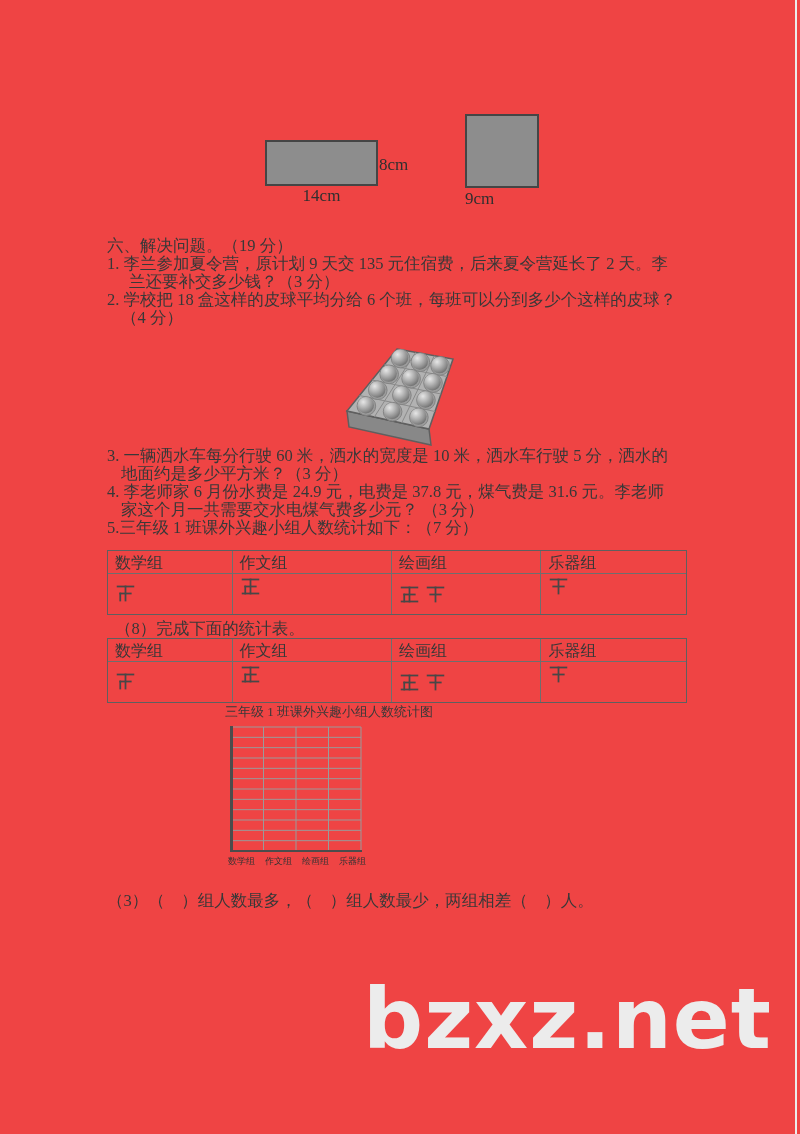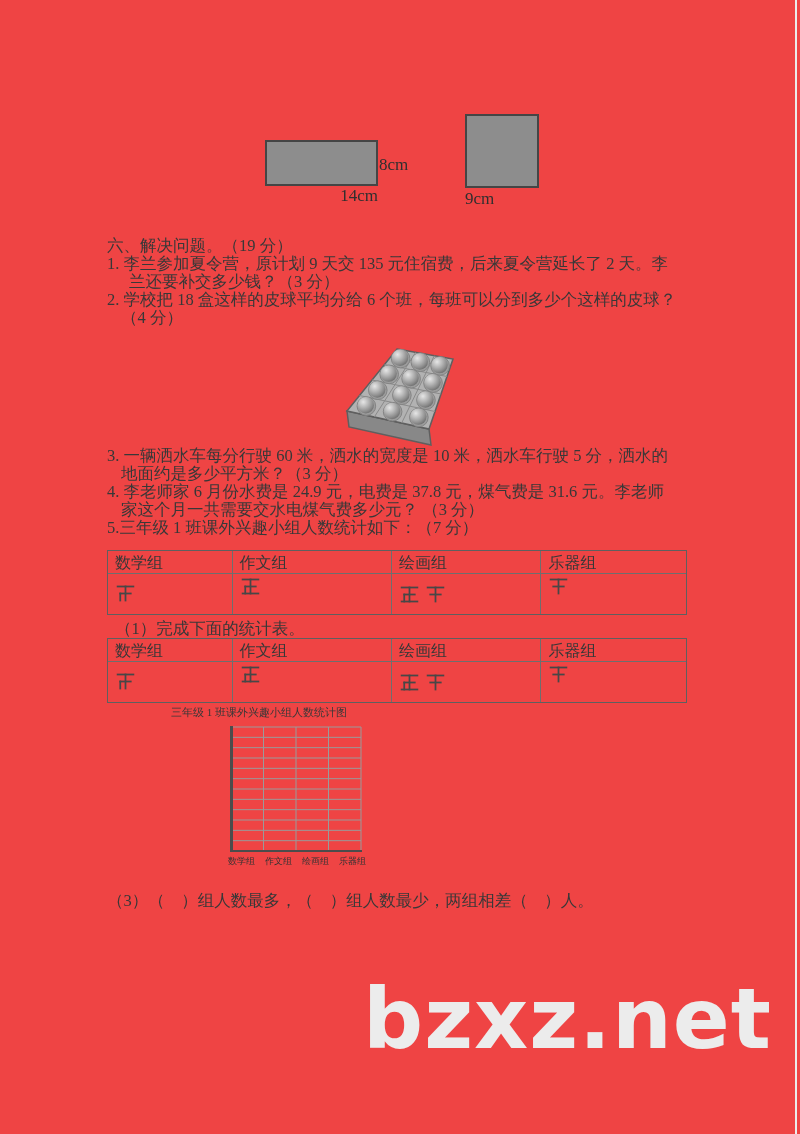--- a/index.html
+++ b/index.html
@@ -8,21 +8,21 @@
     font-family:"Liberation Serif","DejaVu Serif",serif;color:#383838;
   }
   .edge-right{position:absolute;right:3px;top:0;bottom:0;width:2px;background:#ececec;}
 
   
   .grect{position:absolute;background:#8d8d8d;border:2px solid #454545;box-sizing:border-box;}
   #rect1{left:265px;top:140px;width:113px;height:46px;}
   #rect2{left:465px;top:114px;width:74px;height:74px;}
   .dim{position:absolute;font-size:17px;color:#2f2f2f;}
   #lab-8cm{left:379px;top:155px;}
-  #lab-14cm{left:265px;top:186px;width:113px;text-align:right;}
+  #lab-14cm{left:265px;top:186px;width:113px;text-align:center;}
   #lab-9cm{left:465px;top:189px;width:74px;text-align:left;}
 
   
   #col{position:absolute;left:107px;top:237px;width:615px;}
   .tline{font-size:16.5px;line-height:18px;height:18px;white-space:nowrap;}
   .ind-a{padding-left:22px;}
   .ind-b{padding-left:14px;}
 
   
   #tray-block{height:104px;margin-top:16px;position:relative;}
@@ -36,21 +36,21 @@
   .tt-head .tt-cell{height:23px;font-size:16px;line-height:21px;border-bottom:1px solid #6e6e6e;}
   .tt-body .tt-cell{height:40px;}
   .w0{width:21.55%;} .w1{width:27.6%;} .w2{width:25.85%;} .w3{width:25%;}
   .tc0{padding-top:9px;} .tc1{padding-top:2px;} .tc2{padding-top:10px;} .tc3{padding-top:2px;}
   .tally svg{margin-right:5px;vertical-align:top;}
   .caption{font-size:16.5px;line-height:18px;height:18px;padding-left:8px;}
   #cap1{margin-top:5px;}
   #cap2{margin-top:6px;}
 
   
-  #chart-title{margin-top:0;margin-left:64px;font-size:11px;line-height:18px;height:18px;}
+  #chart-title{margin-top:0;margin-left:118px;font-size:13px;line-height:18px;height:18px;}
   #grid-wrap{margin-left:123px;margin-top:5px;width:132px;height:126px;}
   #cat-labels{margin-left:121px;margin-top:3px;width:138px;display:flex;justify-content:space-between;
     font-size:9px;font-family:"Liberation Sans","DejaVu Sans",sans-serif;color:#333;}
   #q3{margin-top:24px;}
 
   
   #watermark{
     position:absolute;left:363px;top:977px;font-size:84px;line-height:1;font-weight:bold;
     color:#ececec;font-family:"DejaVu Sans","Liberation Sans",sans-serif;letter-spacing:1px;
     user-select:none;
@@ -162,21 +162,21 @@
                 <path d="M6 12H18"></path>
               </svg></span></div>
         <div class="tt-cell w3 tc3"><span class="tally"><svg width="21" height="21" viewBox="0 0 24 24" fill="none" stroke="#474747" stroke-width="2" stroke-linecap="square">
                 <path d="M3 4H21"></path>
                 <path d="M12 4V20"></path>
                 <path d="M6 12H18"></path>
               </svg></span></div>
       </div>
     </div>
 
-    <div id="cap1" class="caption">（1）完成下面的统计表。</div>
+    <div id="cap1" class="caption">（8）完成下面的统计表。</div>
 
     <div class="tally-table" style="margin-top:0;">
       <div class="tt-row tt-head">
         <div class="tt-cell w0">数学组</div>
         <div class="tt-cell w1">作文组</div>
         <div class="tt-cell w2">绘画组</div>
         <div class="tt-cell w3">乐器组</div>
       </div>
       <div class="tt-row tt-body">
         <div class="tt-cell w0 tc0"><span class="tally"><svg width="21" height="21" viewBox="0 0 24 24" fill="none" stroke="#474747" stroke-width="2" stroke-linecap="square">

